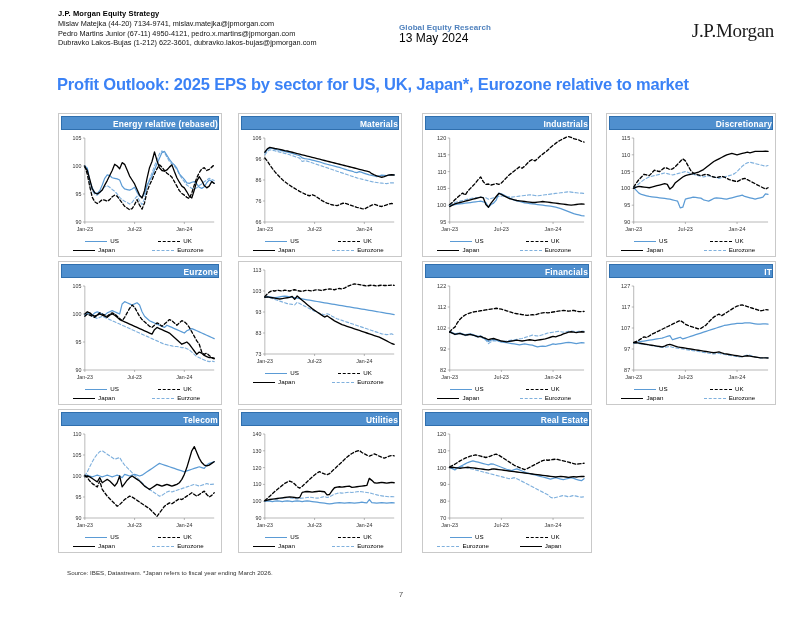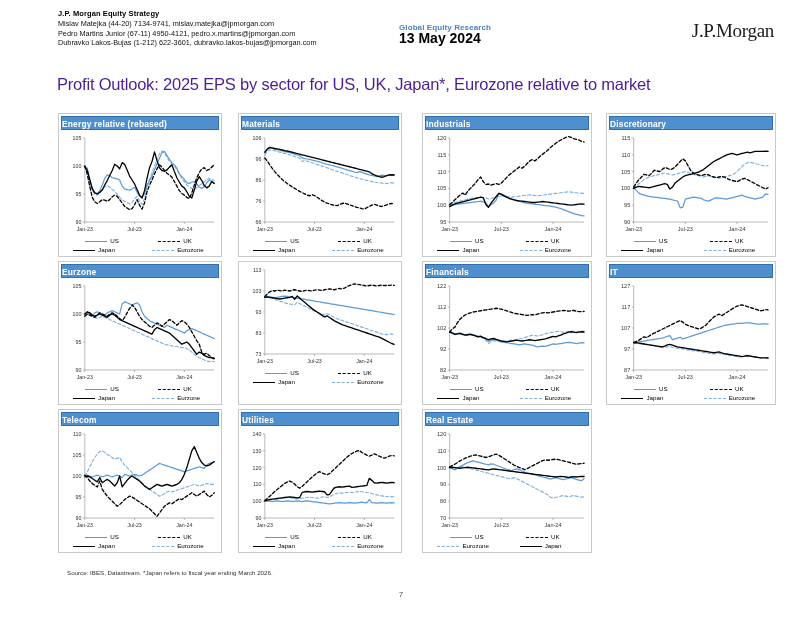--- a/index.html
+++ b/index.html
@@ -6,32 +6,32 @@
   body{width:802px;height:620px;font-family:"Liberation Sans",sans-serif;color:#000;overflow:hidden;}
   .page{position:relative;width:802px;height:436px;background:#fff;}
 
   
   .hdr{position:absolute;left:0;top:0;width:802px;height:62px;}
   .hdr-left{position:absolute;left:58px;top:9px;}
   .hdr-left .strat{font-size:7.5px;font-weight:bold;line-height:10px;letter-spacing:.1px;}
   .hdr-left .auth{font-size:7.3px;line-height:9.6px;color:#111;white-space:nowrap;}
   .hdr-mid{position:absolute;left:399px;top:22px;}
   .hdr-mid .ger{font-size:8px;font-weight:bold;color:#4f81bd;line-height:11px;letter-spacing:.1px;}
-  .hdr-mid .dt{font-size:14px;color:#000;line-height:11px;font-weight:bold;}
+  .hdr-mid .dt{font-size:12px;color:#000;line-height:11px;}
   .jpm{position:absolute;right:28px;top:20px;font-family:"Liberation Serif",serif;font-size:19px;letter-spacing:-0.3px;color:#1a1a1a;text-align:right;}
 
   
-  .title{position:absolute;left:57px;top:75px;width:720px;font-size:16.5px;font-weight:normal;color:#4c1d95;letter-spacing:-0.2px;}
+  .title{position:absolute;left:57px;top:75px;width:720px;font-size:16.5px;font-weight:bold;color:#3b82f6;letter-spacing:-0.2px;}
 
   
   .grid{position:absolute;left:58px;top:113px;width:724px;}
   .row{position:relative;height:146px;margin-bottom:2px;}
   .panel{position:absolute;top:0;width:164px;height:144px;background:#fff;border:1px solid #c9c9c9;box-sizing:border-box;}
   .panel.p0{left:0px;} .panel.p1{left:180px;} .panel.p2{left:364px;width:170px;} .panel.p3{left:548px;width:170px;}
-  .ptitle{height:14px;background:#4f8fce;color:#fff;font-size:8.4px;font-weight:bold;text-align:left;line-height:14px;letter-spacing:.2px;margin:2px 2px 0 2px;border:1px solid #2f6fae;box-sizing:border-box;}
+  .ptitle{height:14px;background:#4f8fce;color:#fff;font-size:8.4px;font-weight:bold;text-align:right;line-height:14px;letter-spacing:.2px;margin:2px 2px 0 2px;border:1px solid #2f6fae;box-sizing:border-box;}
   .plot{position:relative;height:104px;margin:2px 3px 0 3px;}
   .plot svg{display:block;width:100%;height:100%;}
   .legend{position:relative;height:20px;margin:0 5px;font-size:6.2px;color:#000;}
   .lg{position:absolute;display:flex;align-items:center;gap:3px;white-space:nowrap;}
   .lg .sw{display:inline-block;width:22px;height:0;border-top-width:1.6px;}
   .lg .lbl{line-height:8px;}
   .lg.c0{left:14%;top:1px;} .lg.c1{left:62%;top:1px;}
   .lg.c2{left:6%;top:10px;} .lg.c3{left:58%;top:10px;}
 
   

